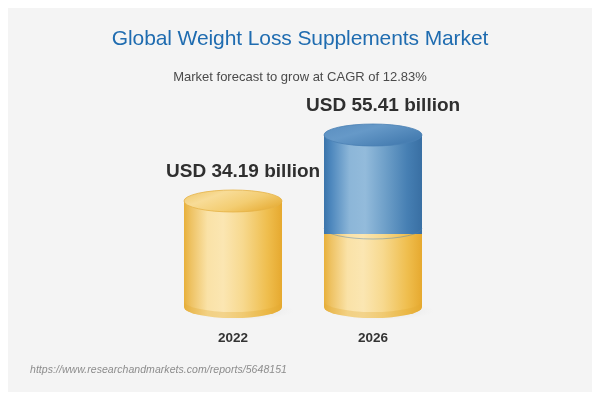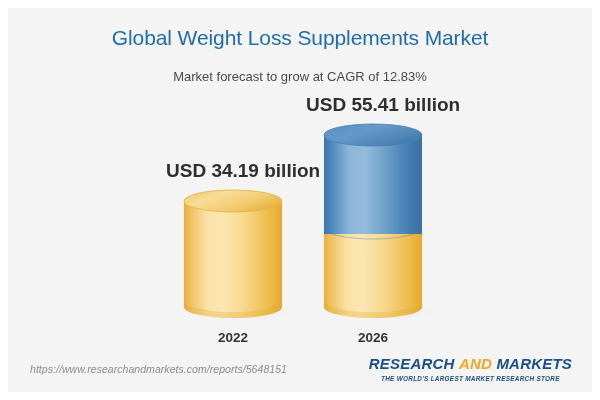--- a/index.html
+++ b/index.html
@@ -243,21 +243,15 @@
       </svg>
 
       <div class="cat-label" style="left:-10px; top:233px; width:134px;">2026</div>
     </div>
 
   </div>
 
   <div class="footer">
     <a class="footer-url" style="text-decoration:none;">https://www.researchandmarkets.com/reports/5648151</a>
 
-    <div class="logo">
-      <div class="logo-main">
-        <span>RESEARCH</span><span>&nbsp;</span><span class="logo-and">AND</span><span>&nbsp;</span><span>MARKETS</span>
-      </div>
-      <div class="logo-tag">THE WORLD'S LARGEST MARKET RESEARCH STORE</div>
-    </div>
   </div>
 
 </div>
 
 </body></html>

